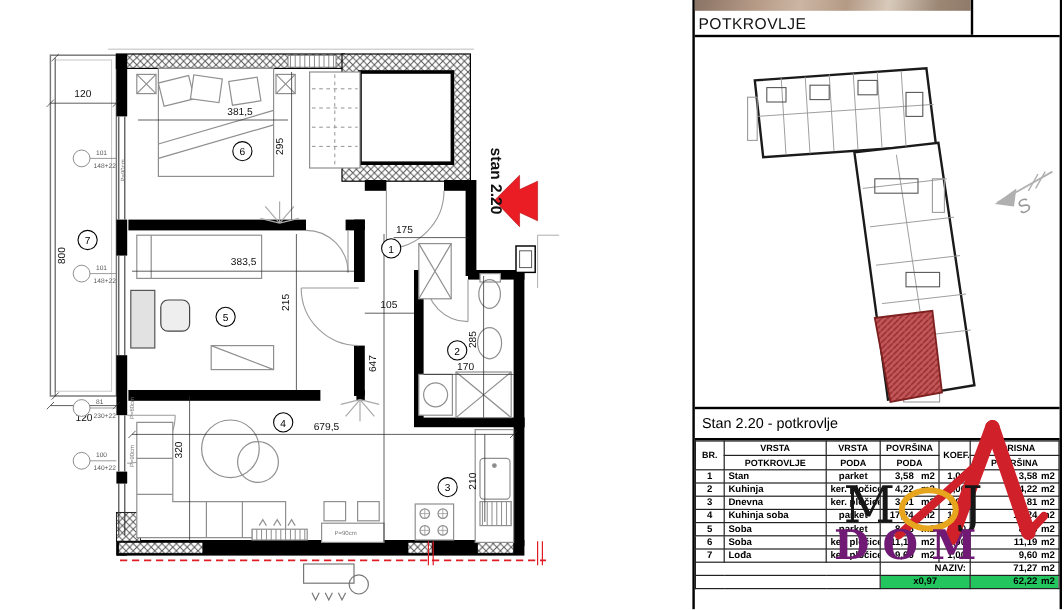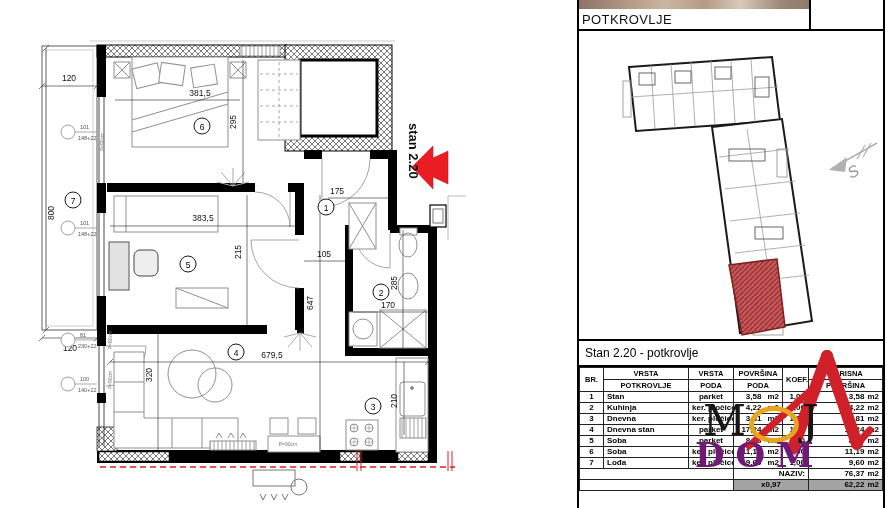--- a/index.html
+++ b/index.html
@@ -24,21 +24,21 @@
   #area-table{border-collapse:collapse;width:100%;table-layout:fixed;font-size:8px;}
   #area-table td,#area-table th{border:1px solid #222;padding:0 3px;height:10px;
       line-height:9.5px;overflow:hidden;white-space:nowrap;}
   #area-table th{font-weight:bold;font-size:7.5px;text-align:center;height:11px;}
   #area-table td{font-weight:bold;}
   td.c{text-align:center;} td.r{text-align:right;}
   .vu{display:flex;justify-content:flex-end;gap:6px;}
   .vu2{display:flex;justify-content:flex-end;gap:3px;}
   td.nb{border:none;}
   tr.sumrow td{height:11px;}
-  td.cream{background:#a3a3a3;margin-left:32px;}
+  td.cream{background:#22c55e;margin-left:32px;}
   
   #logo{position:absolute;left:693px;top:348px;width:200px;height:160px;pointer-events:none;z-index:6;}
   #logo-a{position:absolute;left:52px;top:2px;}
   #logo-moj{position:absolute;left:10px;top:50px;display:flex;align-items:center;
      font-family:"DejaVu Serif",serif;font-size:42px;color:#161616;line-height:1;}
   #logo-ring{width:40px;height:27px;border:5px solid #e7a51d;border-radius:50%;
      margin:8px 3px 0 3px;background:transparent;}
   #logo-dom{position:absolute;left:2px;top:90px;font-family:"DejaVu Serif",serif;
      font-size:34px;letter-spacing:11px;color:#701a75;line-height:1;font-weight:bold;}
   
@@ -445,21 +445,21 @@
         <td class="r">1,00</td>
         <td>
               <div class="vu2">
                 <span>3,81</span>
                 <span>m2</span>
               </div>
             </td>
       </tr>
       <tr>
         <td class="c">4</td>
-        <td>Dnevna stan</td>
+        <td>Kuhinja soba</td>
         <td class="c">parket</td>
         <td>
               <div class="vu">
                 <span>17,24</span>
                 <span>m2</span>
               </div>
             </td>
         <td class="r">1,00</td>
         <td>
               <div class="vu2">
@@ -520,21 +520,21 @@
                 <span>9,60</span>
                 <span>m2</span>
               </div>
             </td>
       </tr>
       <tr class="sumrow">
         <td class="nb" colspan="3"></td>
         <td class="r" colspan="2">NAZIV:</td>
         <td>
               <div class="vu2">
-                <span>76,37</span>
+                <span>71,27</span>
                 <span>m2</span>
               </div>
             </td>
       </tr>
       <tr class="sumrow">
         <td class="nb" colspan="3"></td>
         <td class="c cream" colspan="2">x0,97</td>
         <td class="cream">
               <div class="vu2">
                 <span>62,22</span>

